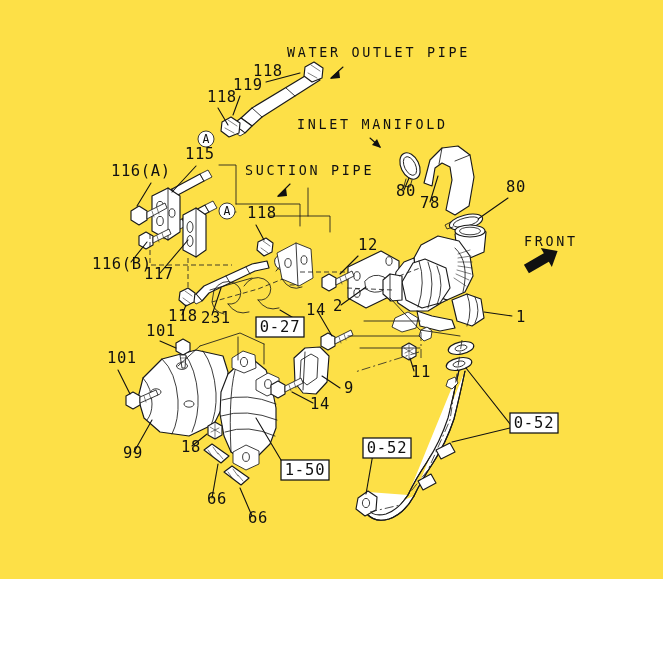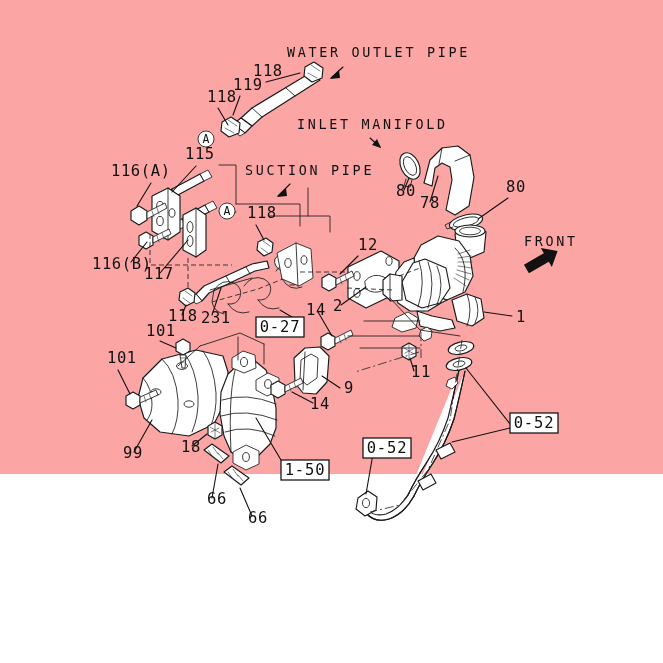--- a/index.html
+++ b/index.html
@@ -1,18 +1,18 @@
 <!DOCTYPE html>
 <html><head>
 <meta charset="utf-8">
 <style>
   html,body{margin:0;padding:0;background:#fff;}
   body{width:663px;height:663px;overflow:hidden;
        font-family:"DejaVu Sans Mono","Liberation Mono",monospace;}
-  #sheet{position:relative;width:663px;height:474px;background:#fca5a5;}
+  #sheet{position:relative;width:663px;height:579px;background:#fde047;}
   svg{display:block;}
   .ln{fill:none;stroke:#1a1a1a;stroke-width:1.15;stroke-linecap:round;stroke-linejoin:round;}
   .ln-thin{fill:none;stroke:#1a1a1a;stroke-width:0.85;stroke-linecap:round;stroke-linejoin:round;}
   .ln-hair{fill:none;stroke:#2a2a2a;stroke-width:0.6;stroke-linecap:round;}
   .lead{fill:none;stroke:#111;stroke-width:1.1;stroke-linecap:round;}
   .dash{fill:none;stroke:#222;stroke-width:0.85;stroke-dasharray:5 3;}
   .cdash{fill:none;stroke:#222;stroke-width:0.8;stroke-dasharray:9 3 2 3;}
   .fillw{fill:#ffffff;stroke:#1a1a1a;stroke-width:1.15;stroke-linejoin:round;}
   .fillw-t{fill:#ffffff;stroke:#1a1a1a;stroke-width:0.85;stroke-linejoin:round;}
   .solid{fill:#111;stroke:none;}

